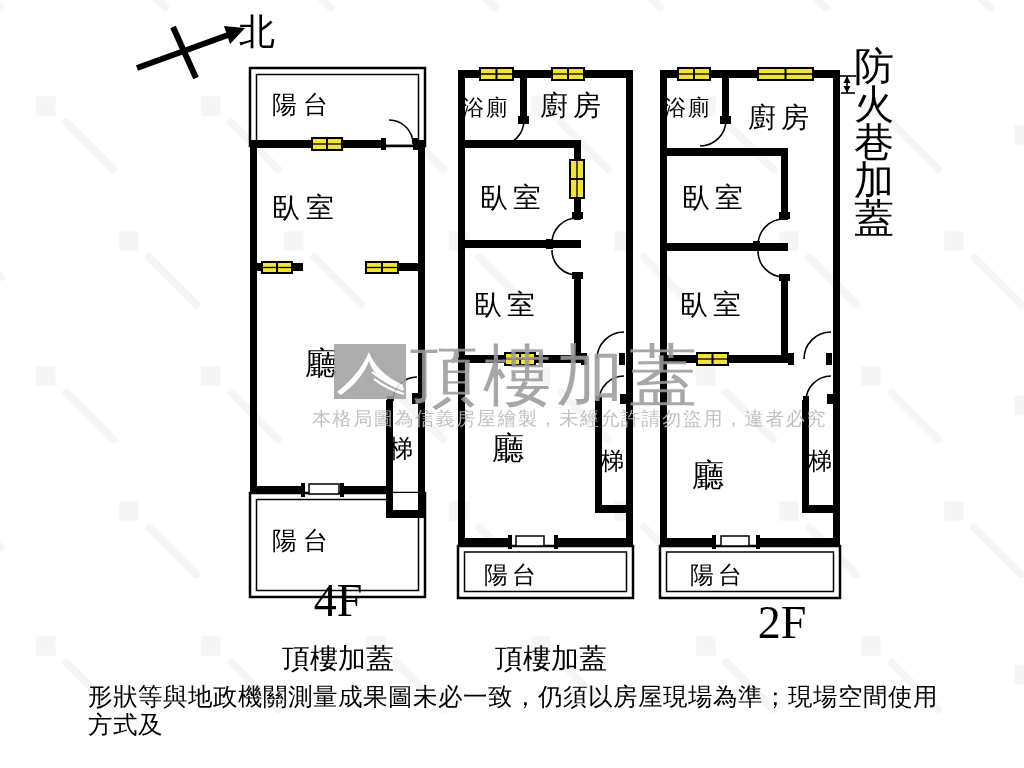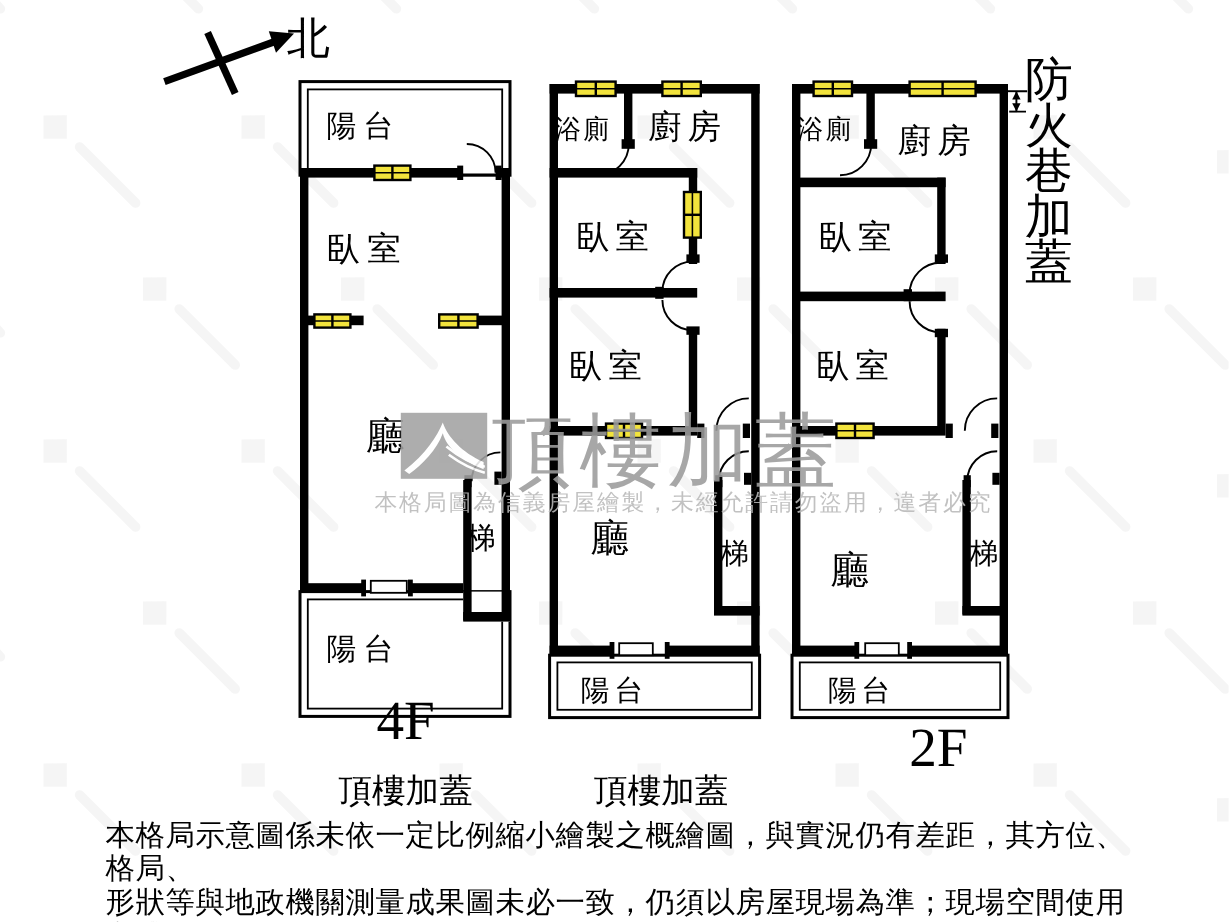--- a/index.html
+++ b/index.html
@@ -387,18 +387,17 @@
         <path d="M 3 48 C 21 34 30 20 35 8 C 39 20 51 33 69 41 L 69 47 C 51 40 38 29 35 17 C 30 31 18 43 7 51 Z" fill="#ffffff"></path>
         <path d="M 38 28 Q 54 41 70 45" fill="none" stroke="#ffffff" stroke-width="2.2"></path>
         <path d="M 40 35 Q 55 46 70 50" fill="none" stroke="#ffffff" stroke-width="2.2"></path>
       </svg>
     </div>
     <div class="wm-brand">頂樓加蓋</div>
     <div class="wm-notice">本格局圖為信義房屋繪製，未經允許請勿盜用，違者必究</div>
   </div>
 
   <div class="disclaimer">
-    <div>本格局示意圖係未依一定比例縮小繪製之概繪圖，與實況仍有差距，其方位、格局、</div>
     <div>形狀等與地政機關測量成果圖未必一致，仍須以房屋現場為準；現場空間使用方式及</div>
 
   </div>
 
 </div>
 
 </body></html>

